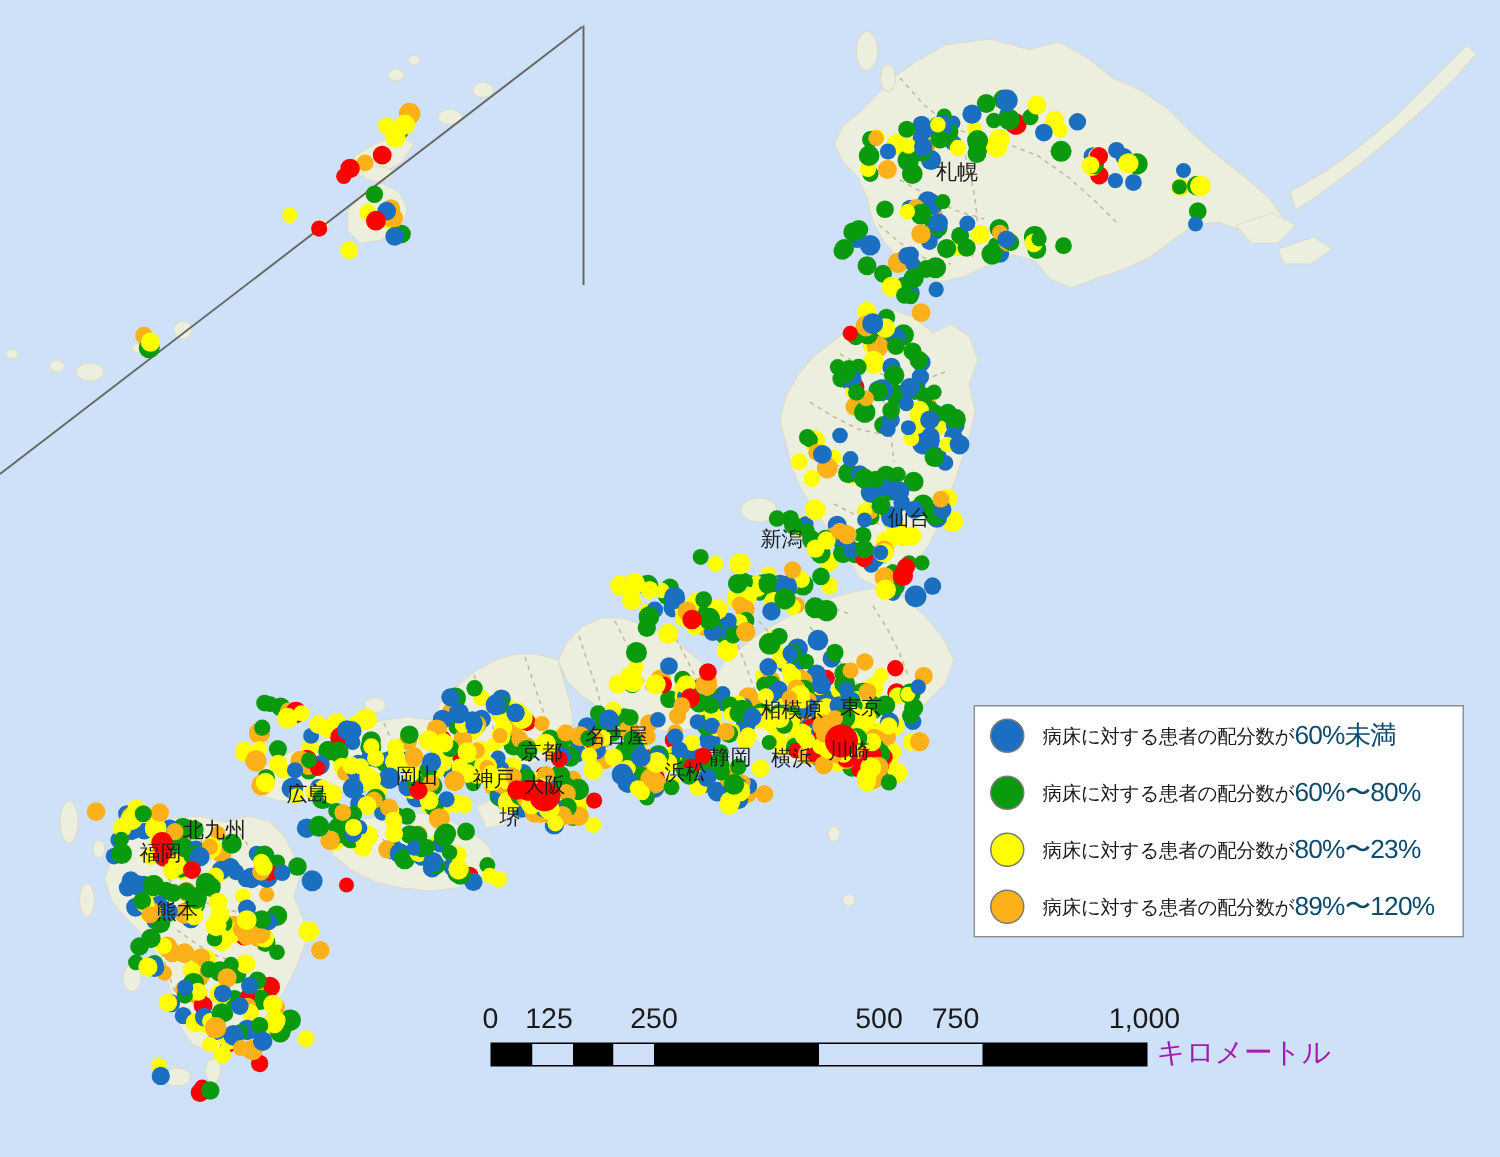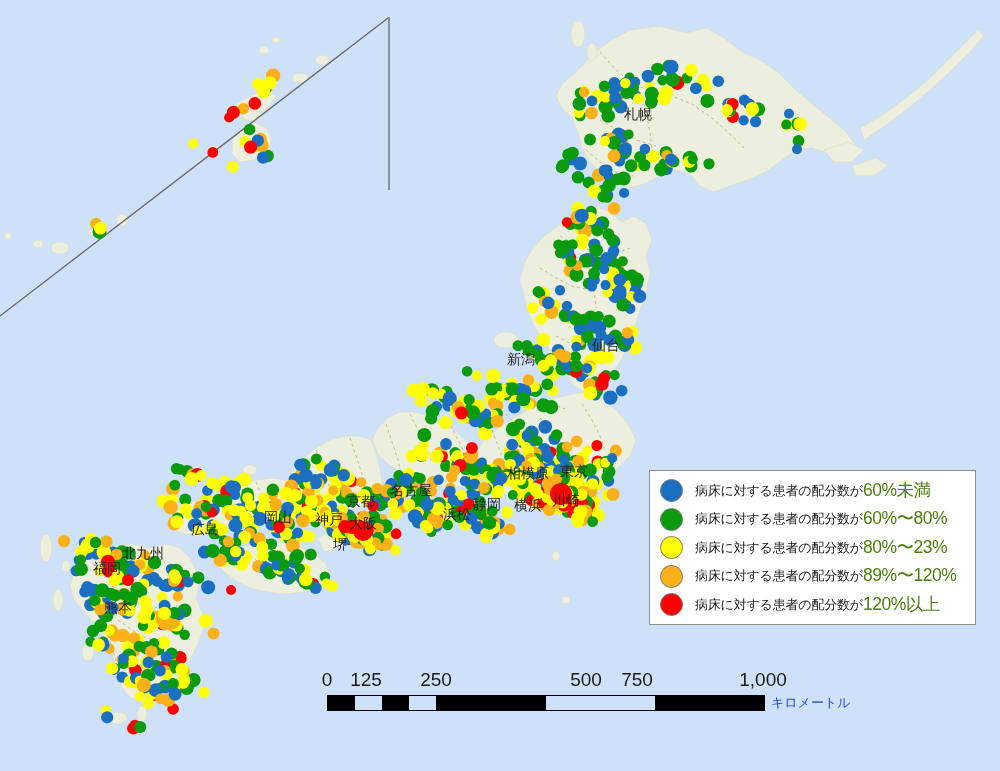--- a/index.html
+++ b/index.html
@@ -27,39 +27,39 @@
   .legend-row{display:flex;align-items:center;height:27px;}
   .legend-swatch{
     width:21px;height:21px;border-radius:50%;
     border:1px solid #7a7a7a;flex:0 0 auto;margin-right:12px;
   }
   .legend-label{
     font-size:13px;color:#1a1a1a;white-space:nowrap;
     line-height:1;letter-spacing:-0.2px;
   }
   .legend-label .val{
-    color:#4d7c0f;font-size:17.5px;letter-spacing:-0.5px;vertical-align:-1px;
+    color:#0c4a6e;font-size:17.5px;letter-spacing:-0.5px;vertical-align:-1px;
   }
 
   
   #scalebar{position:absolute;left:325px;top:669px;width:540px;height:56px;}
   #scale-ticks{position:relative;height:24px;}
   #scale-ticks span{
     position:absolute;top:0;font-size:19px;color:#1a1a1a;
     transform:translateX(-50%);white-space:nowrap;
   }
   #scale-bar-graphic{
     position:absolute;top:26px;left:2px;width:436px;height:14px;
     border:1px solid #000;box-sizing:content-box;display:flex;
   }
   .seg{height:100%;}
   .seg.dark{background:#000000;}
   .seg.light{background:#cfe1f8;}
   #scale-unit{
-    position:absolute;left:446px;top:26px;font-size:13px;color:#1d4ed8;
+    position:absolute;left:446px;top:26px;font-size:19px;color:#a21caf;
     white-space:nowrap;line-height:16px;
   }
 </style>
 </head>
 <body>
 
 <div id="map-root">
   <svg id="map-svg" viewBox="0 0 1000 771">
     <defs>
       <clipPath id="clip-all">
@@ -1592,24 +1592,20 @@
       <span class="legend-label"><span>病床に対する患者の配分数が</span><span class="val">60%〜80%</span></span>
     </div>
     <div class="legend-row">
       <span class="legend-swatch" style="background:#ffff00"></span>
       <span class="legend-label"><span>病床に対する患者の配分数が</span><span class="val">80%〜23%</span></span>
     </div>
     <div class="legend-row">
       <span class="legend-swatch" style="background:#fbb117"></span>
       <span class="legend-label"><span>病床に対する患者の配分数が</span><span class="val">89%〜120%</span></span>
     </div>
-    <div class="legend-row">
-      <span class="legend-swatch" style="background:#ff0000"></span>
-      <span class="legend-label"><span>病床に対する患者の配分数が</span><span class="val">120%以上</span></span>
-    </div>
   </div>
 
   <div id="scalebar">
     <div id="scale-ticks">
         <span style="left: 2px;">0</span>
         <span style="left: 41px;">125</span>
         <span style="left: 111px;">250</span>
         <span style="left: 220px; margin-left: 41px;">500</span>
         <span style="left: 312px;">750</span>
         <span style="left: 438px;">1,000</span>

